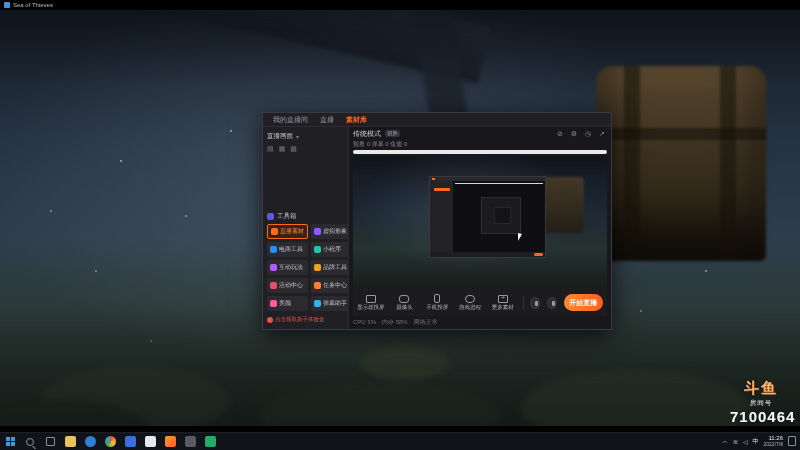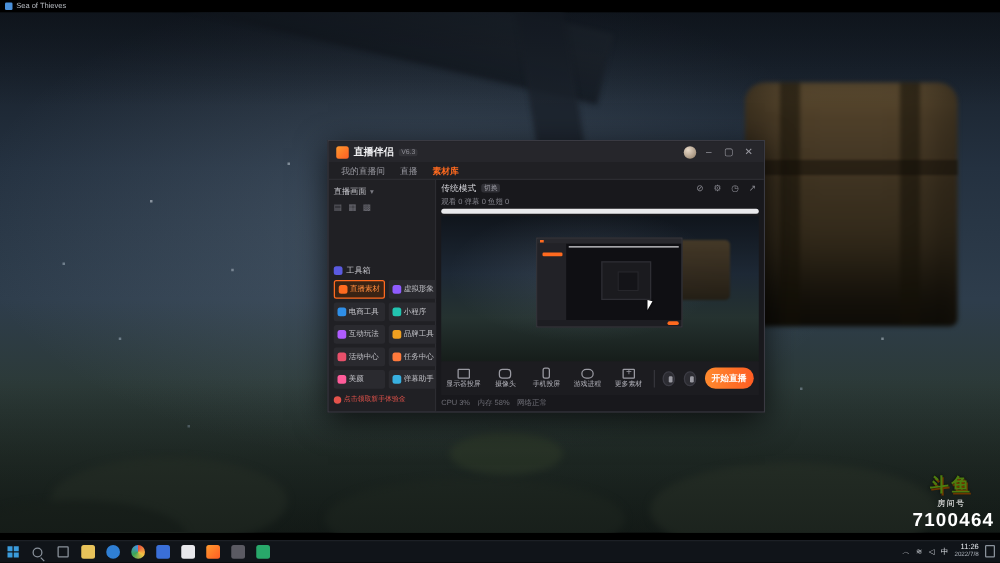--- a/index.html
+++ b/index.html
@@ -35,21 +35,21 @@
   .r4g{left:-30px;top:390px;width:180px;height:60px;background:#1f2822}
   .r5g{left:360px;top:336px;width:90px;height:34px;background:#33402f;opacity:.8}
   .mist{position:absolute;left:0;top:0;right:0;bottom:0;
     background:linear-gradient(180deg,rgba(10,14,20,.5) 0%,transparent 18%,transparent 70%,rgba(10,14,12,.45) 100%)}
   .particles{position:absolute;left:0;top:0;width:2px;height:2px;background:transparent;opacity:.55;
     box-shadow:120px 150px #cfd8e0,185px 205px #aeb9c4,95px 260px #9fb0bf,230px 120px #c2ccd6,
       640px 300px #8fa0ae,705px 260px #b6c2cc,150px 330px #7d8f9d,50px 200px #a5b4c0}
 
   
   .wm{position:absolute;right:8px;bottom:25px;width:62px;text-align:center;z-index:6}
-  .wm .brand{font-size:15px;font-weight:bold;color:#4d7c0f;letter-spacing:2px;
+  .wm .brand{font-size:15px;font-weight:bold;color:#fdba74;letter-spacing:2px;
     text-shadow:1px 1px 0 #6e3600,0 0 2px #000}
   .wm .lab{font-size:6.5px;color:#fff;margin-top:1px;letter-spacing:1px}
   .wm .room{font-size:15px;color:#fff;font-weight:bold;letter-spacing:1px}
 
   
   .appwin{position:absolute;left:262px;top:112px;width:350px;height:218px;background:#1b1b1f;
     border:1px solid #3a3a42;box-shadow:0 6px 24px rgba(0,0,0,.7);z-index:4;display:flex;flex-direction:column}
   .tbar{height:17px;background:#26262b;display:flex;align-items:center;padding:0 6px;gap:4px;flex:none}
   .logo-ic{width:10px;height:10px;border-radius:2px;background:linear-gradient(135deg,#ff9a2e,#ff5d23)}
   .tbar .tt{font-size:8px;color:#f0f0f2;font-weight:bold}
@@ -179,30 +179,20 @@
   </div>
 
   <div class="wm">
     <div class="brand">斗鱼</div>
     <div class="lab">房间号</div>
     <div class="room">7100464</div>
   </div>
 
   <div class="appwin">
 
-    <div class="tbar">
-      <div class="logo-ic"></div>
-      <span class="tt">直播伴侣</span>
-      <span class="ver">V6.3</span>
-      <span class="sp"></span>
-      <div class="avatar"></div>
-      <div class="wc min"></div>
-      <div class="wc max"></div>
-      <div class="wc cls"></div>
-    </div>
 
     <div class="tabs">
       <span>我的直播间</span>
       <span>直播</span>
       <span class="active">素材库</span>
     </div>
 
     <div class="wbody">
 
       <div class="left">

